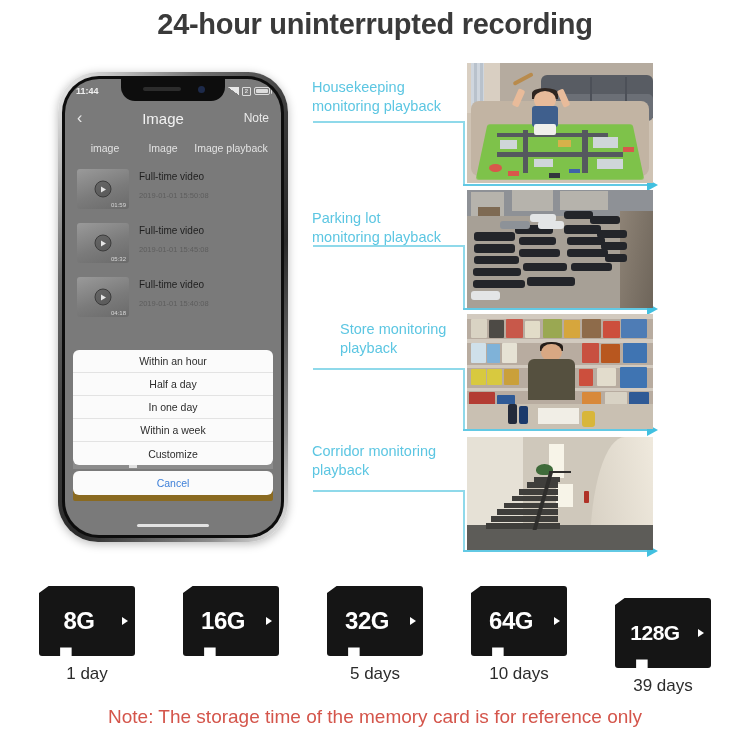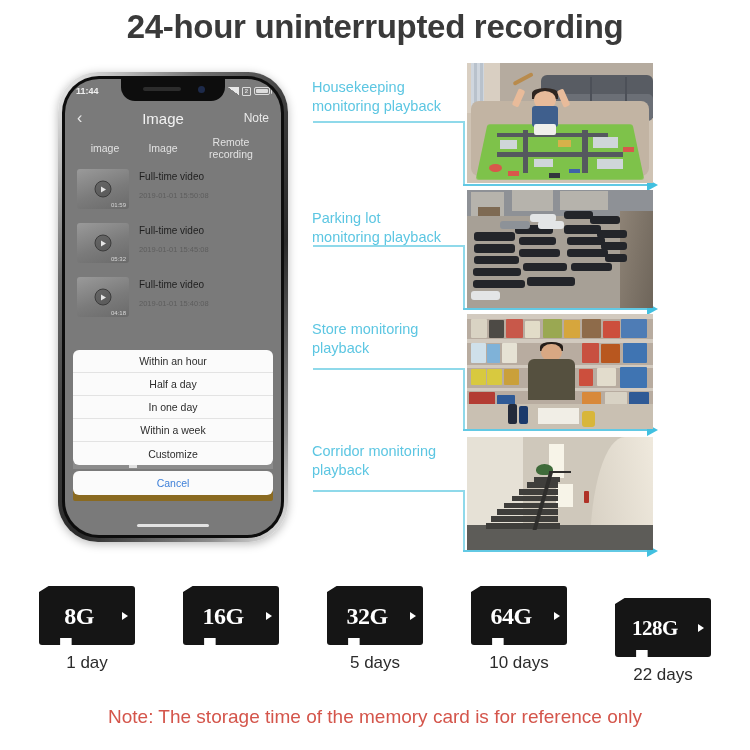--- a/index.html
+++ b/index.html
@@ -8,21 +8,21 @@
     background:#ffffff;
     font-family:"Liberation Sans", sans-serif;
     position:relative;
     overflow:hidden;
   }
 
   
   .page-title{
     position:absolute; top:8px; left:0; width:750px;
     text-align:center;
-    font-size:33px; font-weight:bold; color:#3a3a3a;
+    font-size:29px; font-weight:bold; color:#3a3a3a;
     letter-spacing:-0.3px;
   }
 
   
   .phone-wrap{ position:absolute; left:58px; top:72px; width:230px; height:470px; }
   .phone-frame{
     position:absolute; inset:0;
     border-radius:40px;
     background:linear-gradient(125deg,#f2f2f2 0%,#b9b9b9 12%,#6e6e6e 26%,#3a3a3a 46%,#2a2a2a 62%,#8d8d8d 86%,#efefef 100%);
     padding:4px;
@@ -221,25 +221,24 @@
   .s4 .stair{ position:absolute; background:#3f3e3b; }
   .s4 .rail{ position:absolute; background:#2f2e2c; }
   .s4 .win{ position:absolute; background:#f7f4e8; }
   .s4 .plant{ position:absolute; background:#3f6b3a; border-radius:50% 50% 40% 40%;}
   .s4 .ext{ position:absolute; background:#b03227; border-radius:1px;}
 
   
   .cards{ position:absolute; left:0; top:586px; width:750px; height:110px; }
   .card-cell{ position:absolute; width:130px; text-align:center; }
   .sdcard{
-    position:relative; width:96px; height:59px; margin:0 auto;
+    position:relative; width:96px; height:70px; margin:0 auto;
     background:#151515;
     border-radius:3px;
     clip-path:polygon(10% 0,100% 0,100% 100%,34% 100%,34% 88%,22% 88%,22% 100%,0 100%,0 10%);
-    font-family:Liberation Serif, serif;
   }
   .sd-label{
     position:absolute; left:0; right:16px; top:50%; transform:translateY(-50%);
     color:#ffffff; font-size:24px; font-weight:bold; text-align:center;
     letter-spacing:-0.5px;
   }
   .sd-arrow{
     position:absolute; right:7px; top:50%; transform:translateY(-50%);
     width:0;height:0;border-left:6px solid #ffffff;
     border-top:4px solid transparent;border-bottom:4px solid transparent;
@@ -278,21 +277,21 @@
 
         <div class="navbar">
           <span class="nav-back">‹</span>
           <span class="nav-title">Image</span>
           <span class="nav-edit">Note</span>
         </div>
 
         <div class="tabrow">
           <span>image</span>
           <span>Image</span>
-          <span>Remote recording</span>
+          <span>Image playback</span>
         </div>
 
         <div class="vlist">
           <div class="vrow">
             <div class="vthumb">
               <div class="play"></div>
               <div class="dur">01:59</div>
             </div>
             <div class="vmeta">
               <div class="vtitle">Full-time video</div>
@@ -423,21 +422,21 @@
     <div class="car" style="left:56%;top:62%;width:22%;"></div>
     <div class="car" style="left:52%;top:18%;width:16%;"></div>
     <div class="car" style="left:66%;top:22%;width:16%;"></div>
     <div class="car" style="left:70%;top:34%;width:16%;"></div>
     <div class="car" style="left:72%;top:44%;width:14%;"></div>
     <div class="car" style="left:74%;top:54%;width:12%;"></div>
   </div>
 </div>
 
 <div class="callout" style="left:312px;top:320px;width:370px;height:120px;">
-  <div class="ctext" style="white-space:pre-line;">Store monitoring
+  <div class="ctext" style="white-space:pre-line;margin-left:28px;">Store monitoring
 playback</div>
 </div>
 <div class="line-h-top" style="left:313px;top:368px;width:152px;"></div>
 <div class="line-v" style="left:463px;top:368px;height:62px;"></div>
 <div class="line-h-bot" style="left:463px;top:429px;width:186px;"></div>
 <div class="arrow-head" style="left:647px;top:424px;"></div>
 
 <div class="photo" style="left:467px;top:314px;width:186px;height:115px;">
   <div class="scene s3">
     <div class="shelf" style="left:0;top:0;width:100%;height:4%;"></div>
@@ -538,17 +537,17 @@
       <span class="sd-label">64G</span>
       <span class="sd-arrow"></span>
     </div>
     <div class="card-days">10 days</div>
   </div>
   <div class="card-cell" style="left:598px;top:12px;">
     <div class="sdcard">
       <span class="sd-label" style="font-size:21px;">128G</span>
       <span class="sd-arrow"></span>
     </div>
-    <div class="card-days">22 days</div>
+    <div class="card-days">39 days</div>
   </div>
 </div>
 
 <div class="note">Note: The storage time of the memory card is for reference only</div>
 
 </body></html>

